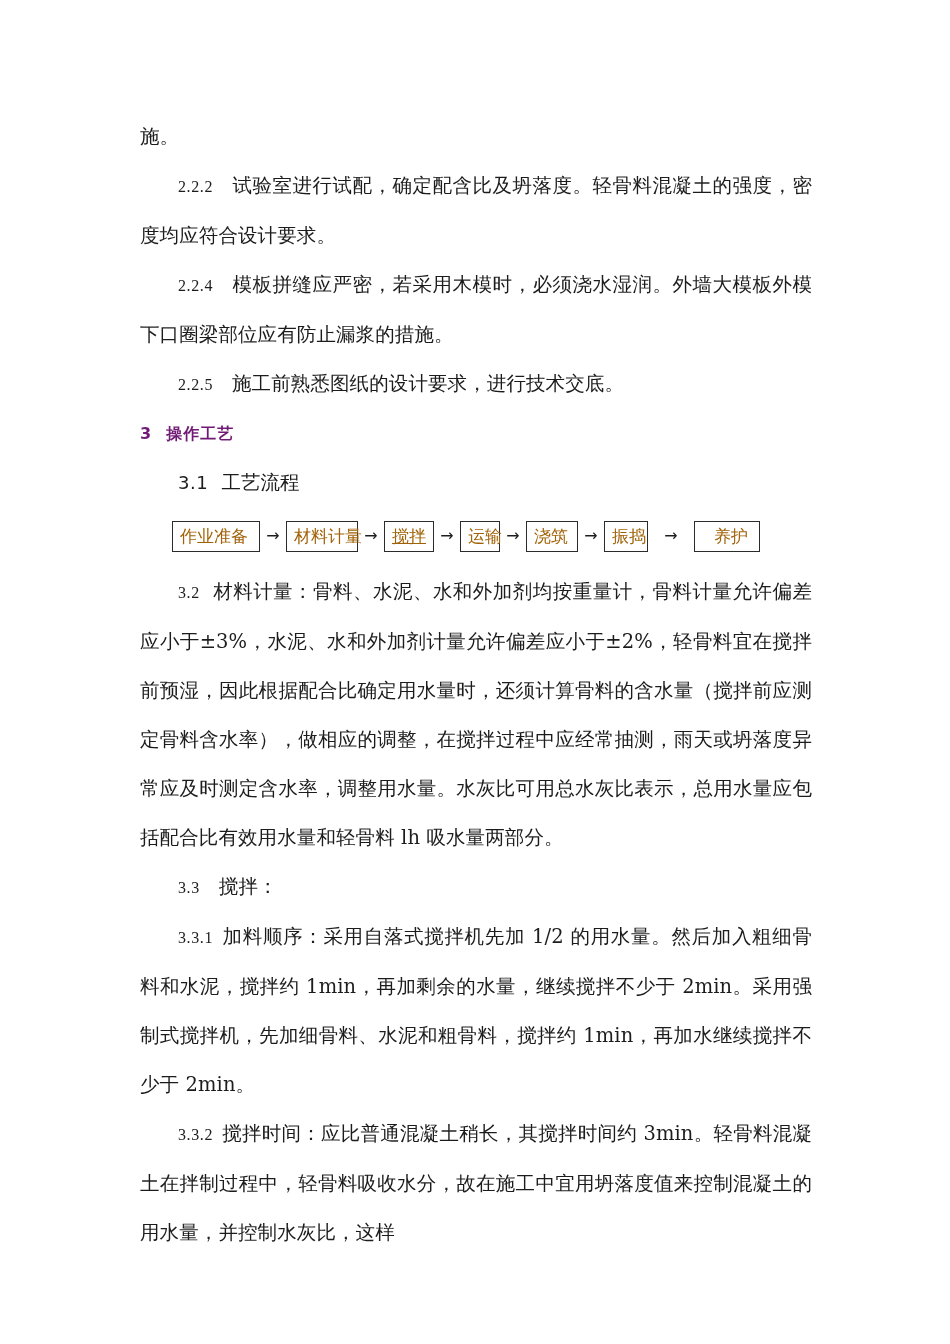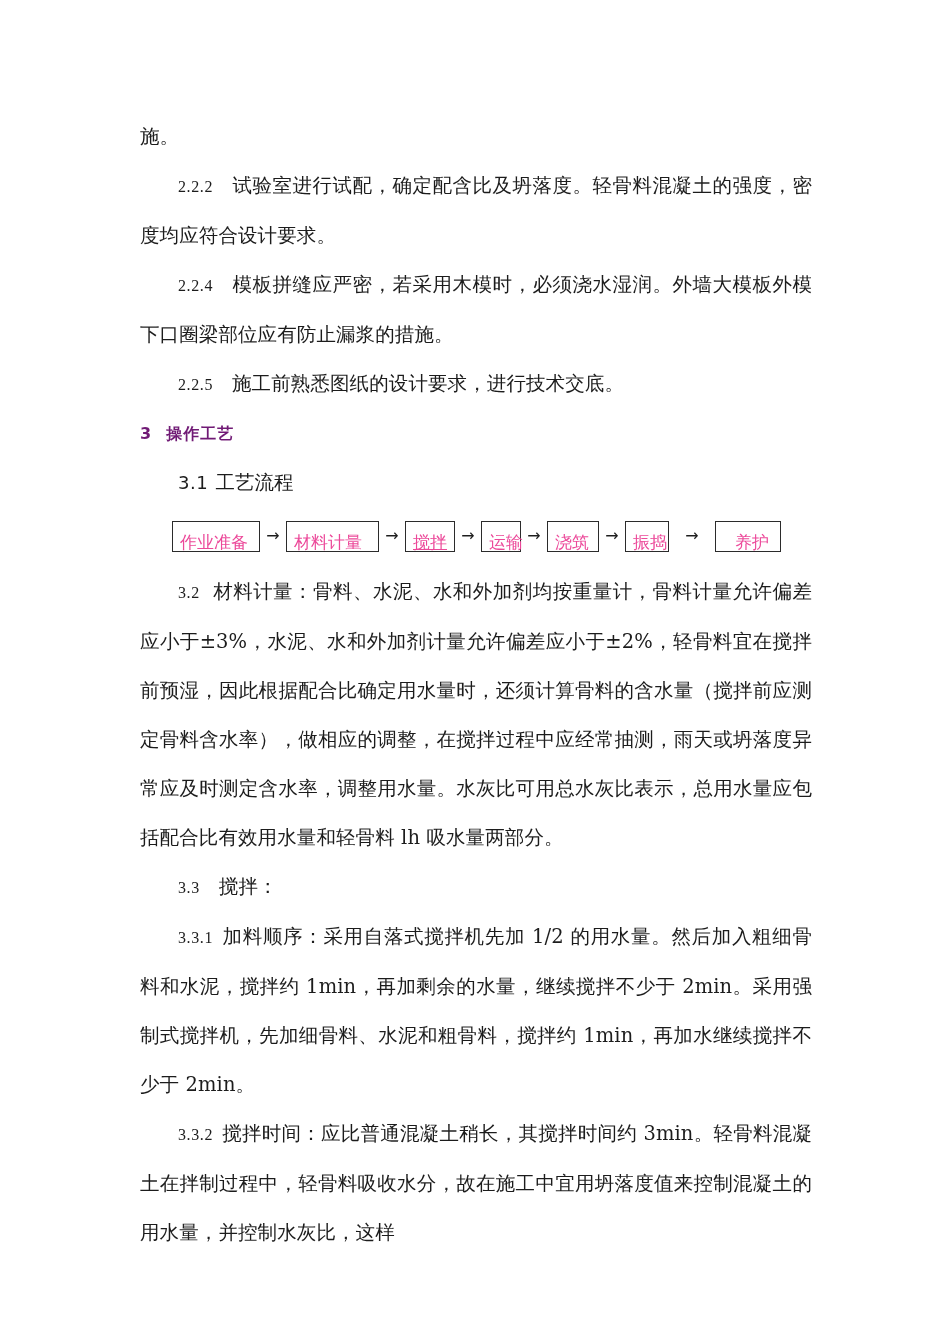--- a/index.html
+++ b/index.html
@@ -74,61 +74,61 @@
     font-size: 19.5px;
     line-height: 49px;
     margin: 0;
     text-indent: 38px;
     color: #1c1c1c;
   }
   .subheading .hnum {
     font-family: "DejaVu Sans", "Liberation Sans", sans-serif;
     font-size: 18px;
     letter-spacing: 0.6px;
-    margin-right: 7px;
+    margin-right: 13px;
   }
 
   
   .flow {
     position: relative;
     height: 46px;
     margin-top: 6px;
     margin-left: 32px;
     display: flex;
     align-items: center;
   }
   .flow-box {
     border: 1.4px solid #2b2b2b;
     box-sizing: border-box;
     height: 31px;
     display: flex;
-    align-items: flex-end;
+    align-items: center;
     padding-left: 7px;
     padding-right: 7px;
     font-size: 17px;
     line-height: 1;
-    color: #ec4899;
+    color: #a16207;
     background: #fff;
     font-family: "DejaVu Serif", "Liberation Serif", serif;
     white-space: nowrap;
   }
   .flow-arrow {
     width: 26px;
     display: flex;
     align-items: center;
     justify-content: center;
     font-size: 16px;
     color: #1d1d1d;
     line-height: 1;
     font-family: "DejaVu Sans", "Liberation Sans", sans-serif;
   }
   .flow-arrow.wide { width: 46px; }
   
   .fb-0 { width: 88px; }
-  .fb-1 { width: 93px; }
+  .fb-1 { width: 72px; }
   .fb-2 { width: 50px; text-decoration: underline; }
   .fb-3 { width: 40px; }
   .fb-4 { width: 52px; }
   .fb-5 { width: 44px; }
   .fb-6 { width: 66px; justify-content: center; padding-left: 8px; padding-right: 0; }
 </style>
 </head>
 <body>
 
 <div class="page">

